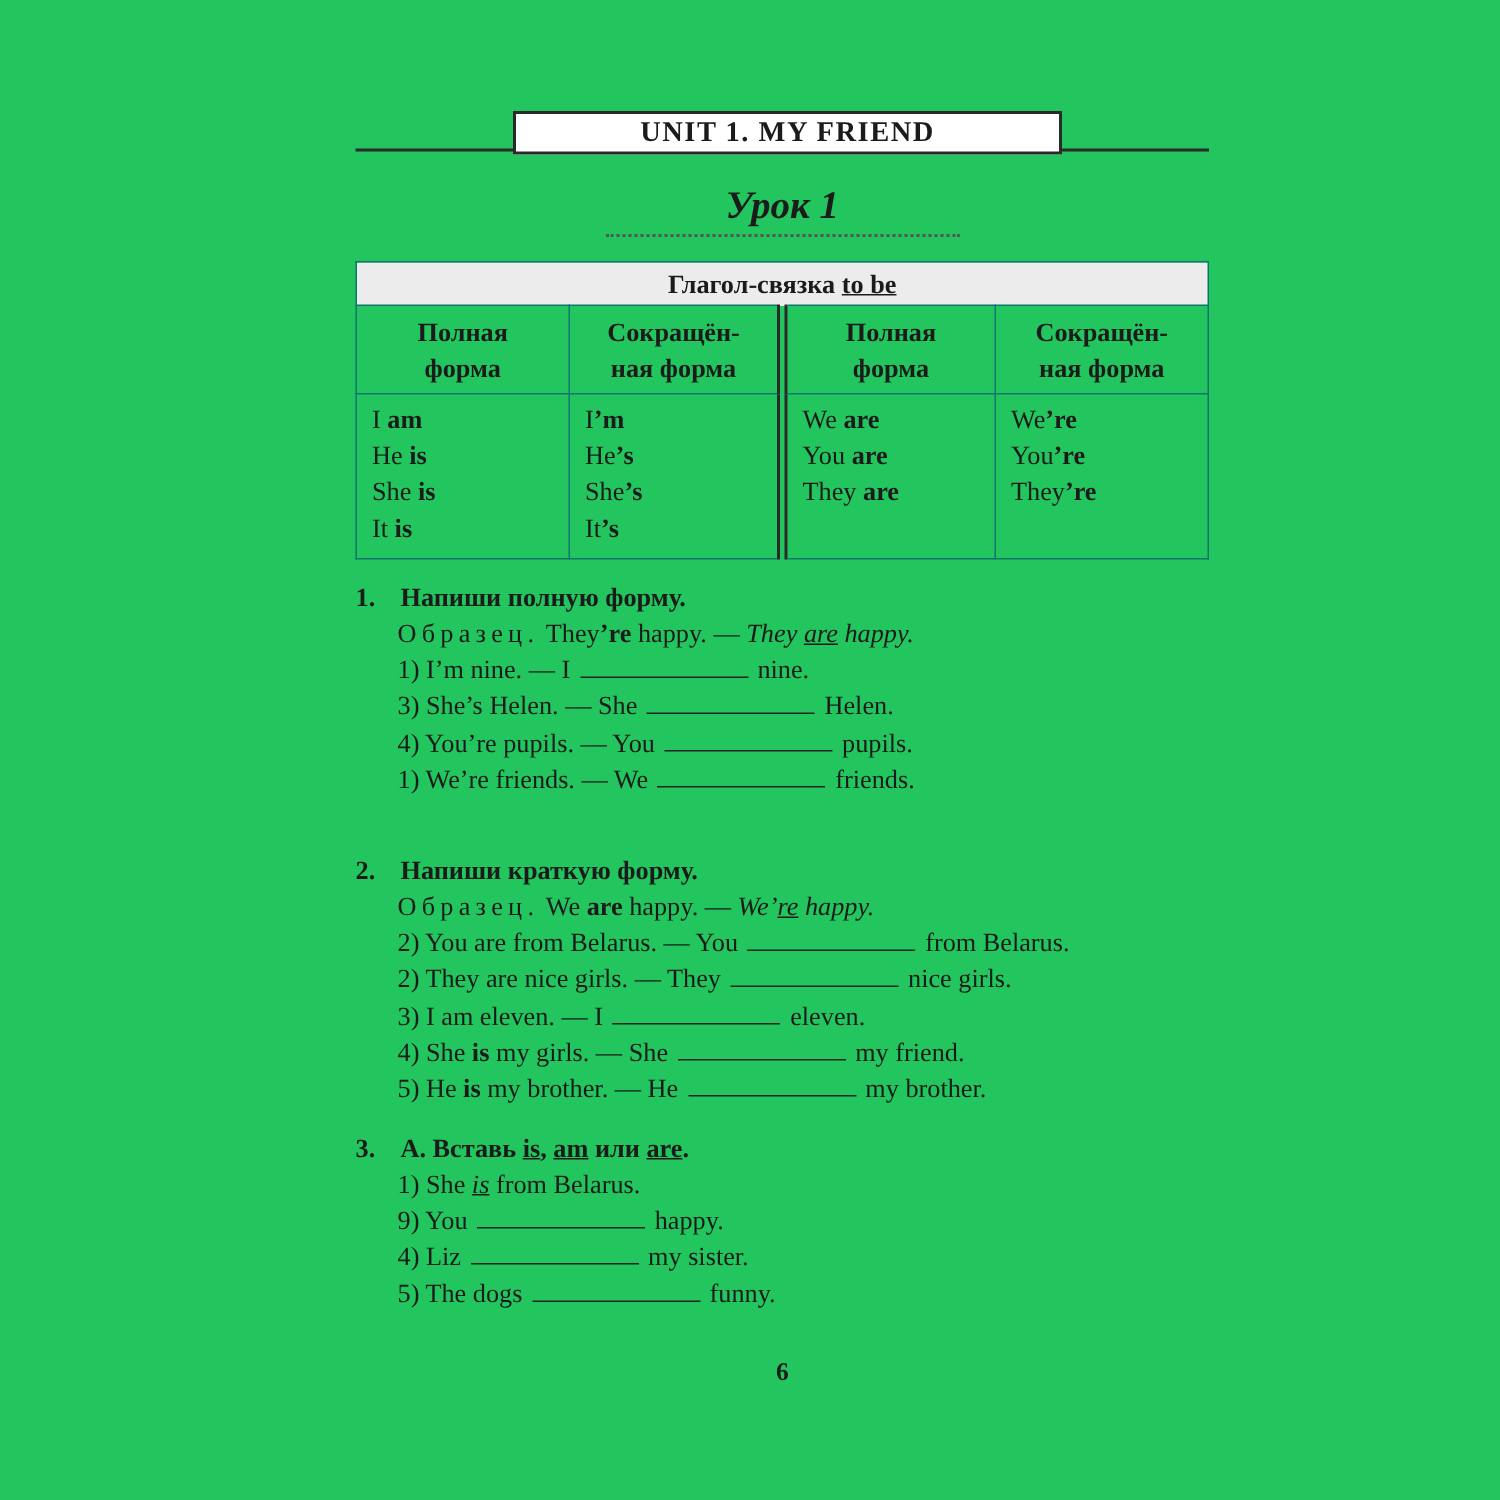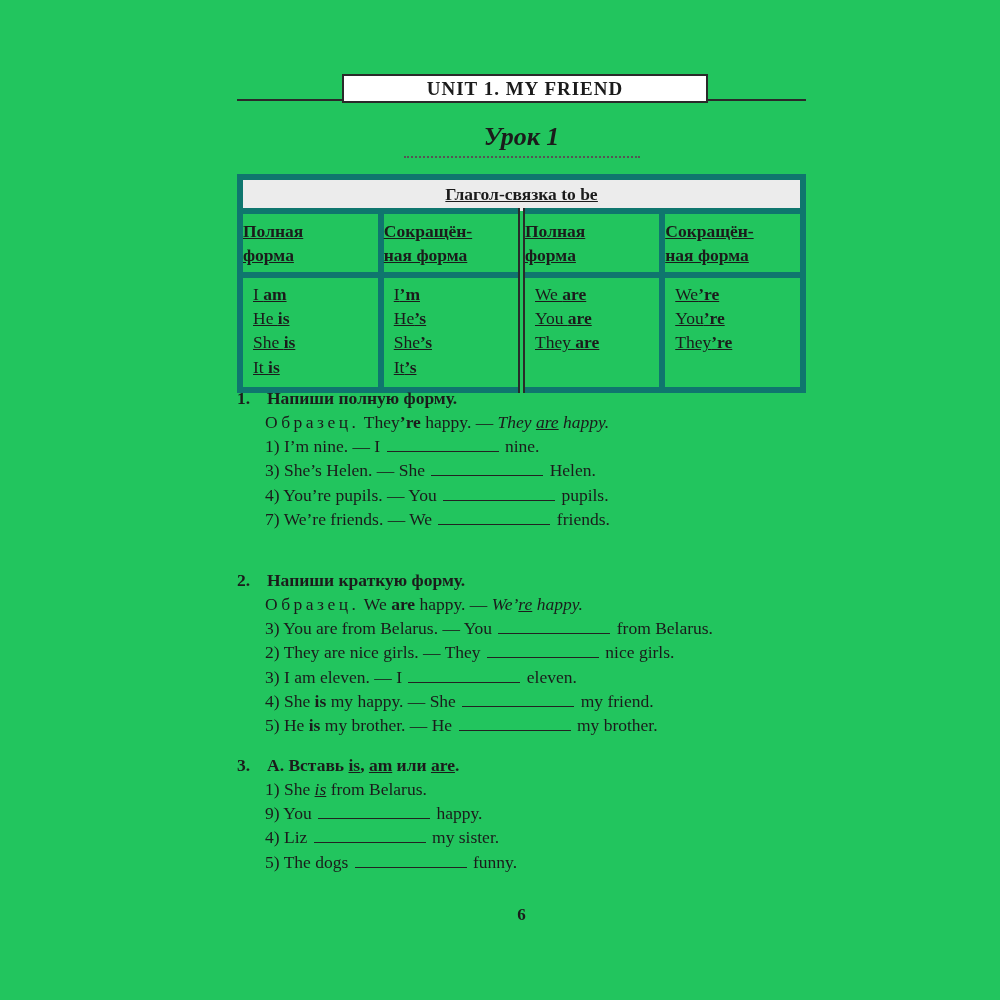--- a/index.html
+++ b/index.html
@@ -13,24 +13,24 @@
   .unit-box {
     position:absolute; left:342px; top:74px; width:362px; height:25px;
     border:2px solid #2a2a2a; background:#ffffff; text-align:center;
     font-weight:bold; font-size:19px; line-height:25px; letter-spacing:1px;
   }
   .lesson { position:absolute; left:237px; top:122px; width:569px; text-align:center; }
   .lesson-title { font-weight:bold; font-style:italic; font-size:26px; line-height:30px; }
   .dots { width:236px; margin:2px auto 0 auto; border-bottom:2px dotted #555; height:2px; }
 
   .gtable { position:absolute; left:237px; top:174px; width:569px; border-collapse:collapse; table-layout:fixed; }
-  .gtable td { border:6px solid #0f766e;text-decoration:underline; }
+  .gtable td { border:1px solid #0f766e; }
   .gtable td.dbl { border-left:7px double #2a2a2a; }
   .t-title td { background:#ececec; text-align:center; height:26px; padding:1px 0; font-size:17.5px; }
-  .t-head td { font-weight:bold; height:54px; font-size:17.5px; line-height:24px; padding:2px 0; }
+  .t-head td { text-align:center; font-weight:bold; height:54px; font-size:17.5px; line-height:24px; padding:2px 0; }
   .t-body td { vertical-align:top; padding:4px 0 8px 10px; line-height:23.5px;border-radius:13px; }
 
   .exercise { position:absolute; left:237px; width:600px; }
   .ex-title { display:flex; line-height:24px; }
   .ex-num { width:30px; font-weight:bold; flex:0 0 30px; }
   .ex-lines { margin-left:28px; }
   .line { line-height:24.2px; white-space:nowrap; }
 
   .st-b { font-weight:bold; }
   .st-i { font-style:italic; }
@@ -108,35 +108,35 @@
   <div class="exercise" style="top:386px">
     <div class="ex-title">
       <span class="ex-num">1.</span>
       <span><span class="st-b">Напиши полную форму.</span></span>
     </div>
     <div class="ex-lines">
         <div class="line"><span class="st-sp">Образец.</span><span> They</span><span class="st-b">’re</span><span> happy. — </span><span class="st-i">They </span><span class="st-i st-u">are</span><span class="st-i"> happy.</span></div>
         <div class="line"><span>1) I’m nine. — I </span><span class="blank"></span><span> nine.</span></div>
         <div class="line"><span>3) She’s Helen. — She </span><span class="blank"></span><span> Helen.</span></div>
         <div class="line"><span>4) You’re pupils. — You </span><span class="blank"></span><span> pupils.</span></div>
-        <div class="line"><span>7) We’re friends. — We </span><span class="blank"></span><span> friends.</span></div>
+        <div class="line"><span>1) We’re friends. — We </span><span class="blank"></span><span> friends.</span></div>
       </div>
   </div>
 
   <div class="exercise" style="top:568px">
     <div class="ex-title">
       <span class="ex-num">2.</span>
       <span><span class="st-b">Напиши краткую форму.</span></span>
     </div>
     <div class="ex-lines">
         <div class="line"><span class="st-sp">Образец.</span><span> We </span><span class="st-b">are</span><span> happy. — </span><span class="st-i">We’</span><span class="st-i st-u">re</span><span class="st-i"> happy.</span></div>
-        <div class="line"><span>3) You are from Belarus. — You </span><span class="blank"></span><span> from Belarus.</span></div>
+        <div class="line"><span>2) You are from Belarus. — You </span><span class="blank"></span><span> from Belarus.</span></div>
         <div class="line"><span>2) They are nice girls. — They </span><span class="blank"></span><span> nice girls.</span></div>
         <div class="line"><span>3) I am eleven. — I </span><span class="blank"></span><span> eleven.</span></div>
-        <div class="line"><span>4) She </span><span class="st-b">is</span><span> my happy. — She </span><span class="blank"></span><span> my friend.</span></div>
+        <div class="line"><span>4) She </span><span class="st-b">is</span><span> my girls. — She </span><span class="blank"></span><span> my friend.</span></div>
         <div class="line"><span>5) He </span><span class="st-b">is</span><span> my brother. — He </span><span class="blank"></span><span> my brother.</span></div>
       </div>
   </div>
 
   <div class="exercise" style="top:753px">
     <div class="ex-title">
       <span class="ex-num">3.</span>
       <span><span class="st-b">А. Вставь </span><span class="st-b st-u">is</span><span class="st-b">, </span><span class="st-b st-u">am</span><span class="st-b"> или </span><span class="st-b st-u">are</span><span class="st-b">.</span></span>
     </div>
     <div class="ex-lines">

